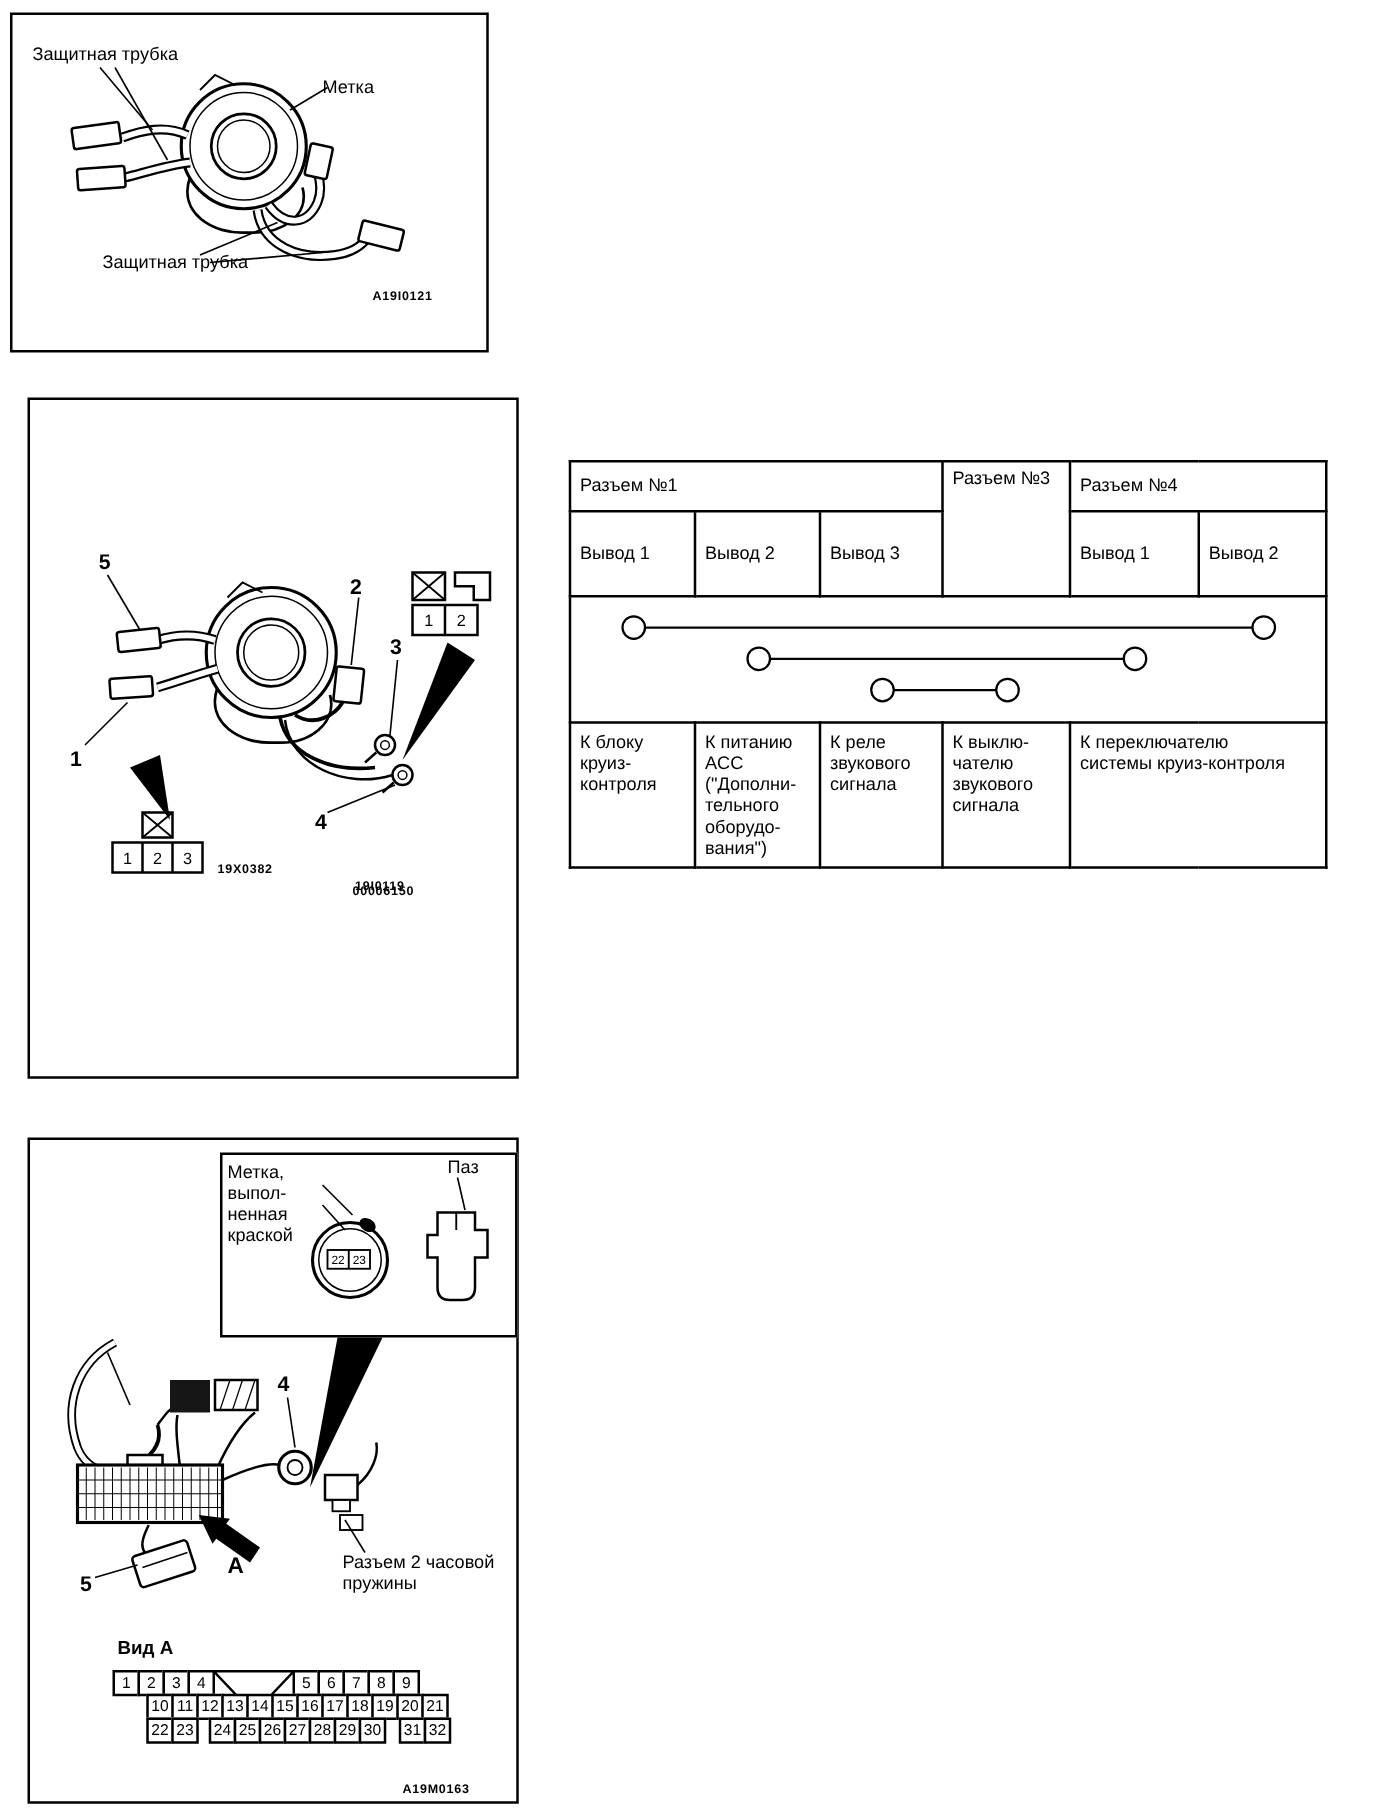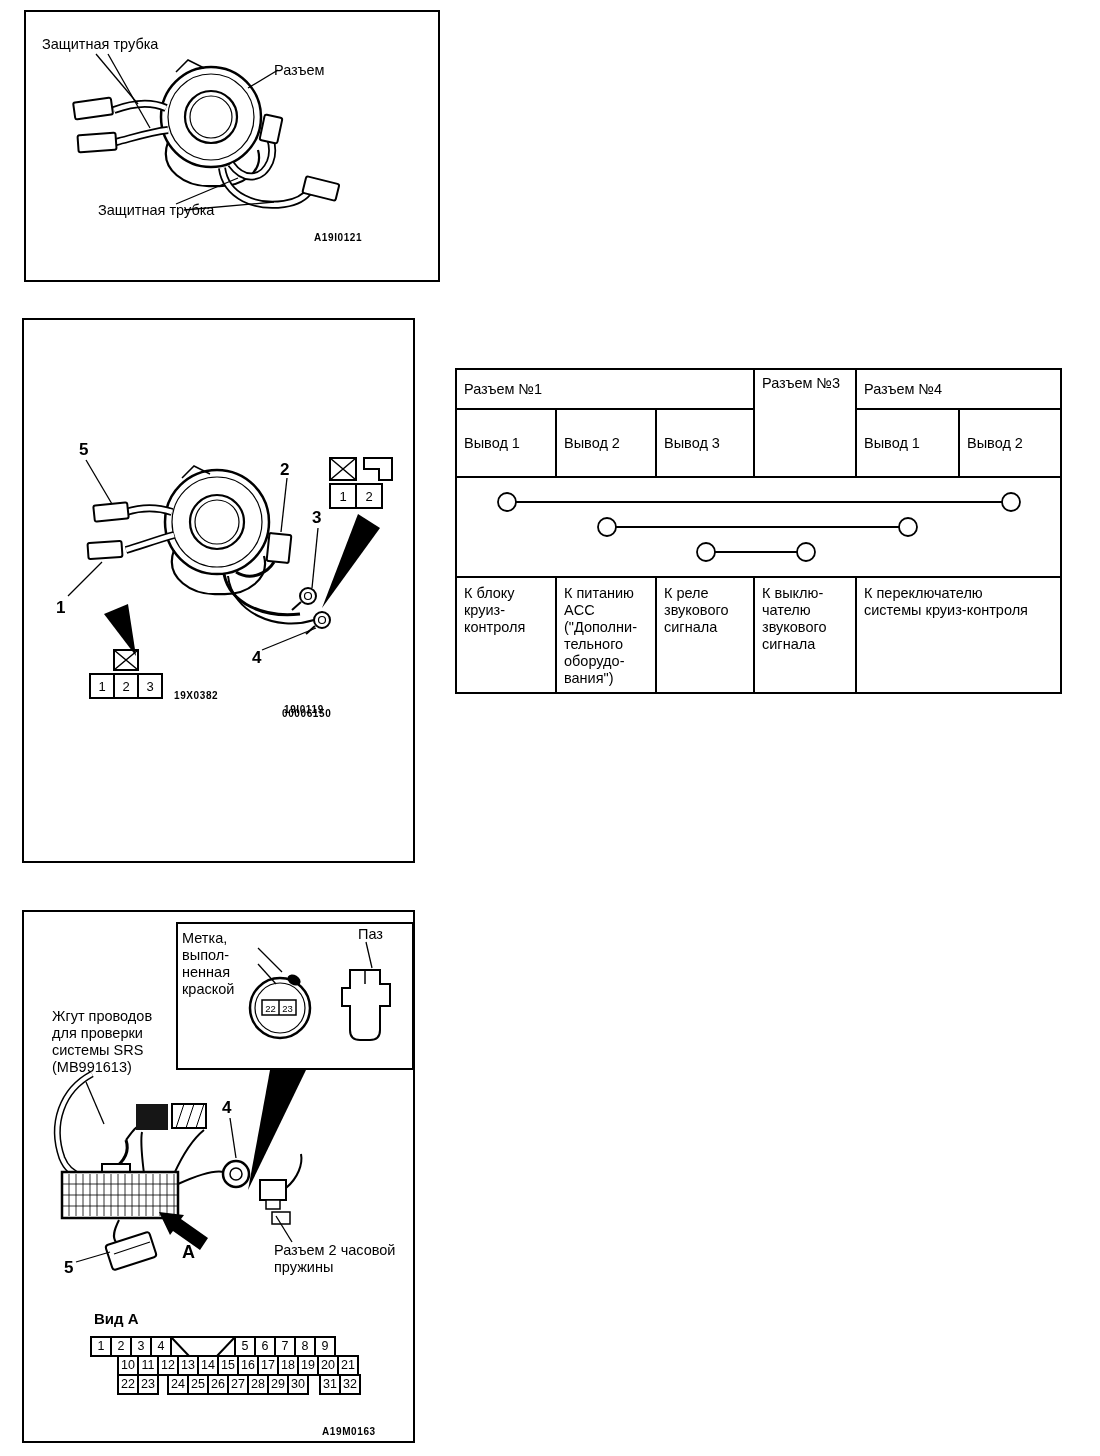--- a/index.html
+++ b/index.html
@@ -44,21 +44,21 @@
   .pg-cell {
     width: 22px; height: 21px; border: 2px solid #000; margin-right: -2px;
     font-size: 12.5px; text-align: center; line-height: 17px; background: #fff;
   }
   .pg-gap { height: 21px; margin-right: -2px; position: relative; }
   .innerbox { position: absolute; border: 2px solid #000; background: #fff; }
 </style>
 </head>
 <body>
 
-<div class="figbox" style="left:24px; top:10px; width:416px; height:272px;">
+<div class="figbox" style="left:8px; top:10px; width:383px; height:272px;">
   <svg class="art" width="393" height="272" viewBox="0 0 393 272">
     <g stroke="#000" fill="none">
       <circle cx="185" cy="105" r="50" stroke-width="2.5"></circle>
       <circle cx="185" cy="105" r="43" stroke-width="1.2"></circle>
       <circle cx="185" cy="105" r="26" stroke-width="2.2"></circle>
       <circle cx="185" cy="105" r="21" stroke-width="1.2"></circle>
       <path d="M142,130 C132,158 160,176 188,174 C216,176 238,160 232,138" stroke-width="2.2"></path>
       <path d="M150,60 L162,48 L178,56" stroke-width="1.5"></path>
     </g>
     <g fill="none">
@@ -79,21 +79,21 @@
     </g>
     <g stroke="#000" stroke-width="1.3" fill="none">
       <path d="M70,42 L112,92"></path>
       <path d="M82,42 L124,116"></path>
       <path d="M252,58 L222,76"></path>
       <path d="M150,192 L212,166"></path>
       <path d="M158,198 L248,190"></path>
     </g>
   </svg>
   <div class="lbl" style="left:16px; top:24px;">Защитная трубка</div>
-  <div class="lbl" style="left:248px; top:50px;">Разъем</div>
+  <div class="lbl" style="left:248px; top:50px;">Метка</div>
   <div class="lbl" style="left:72px; top:190px;">Защитная трубка</div>
   <div class="code" style="left:288px; top:220px;">A19I0121</div>
 </div>
 
 <div class="figbox" style="left:22px; top:318px; width:393px; height:545px;">
   <svg class="art" width="393" height="545" viewBox="0 0 393 545">
     <g stroke="#000" fill="none">
       <circle cx="193" cy="202" r="52" stroke-width="2.5"></circle>
       <circle cx="193" cy="202" r="45" stroke-width="1.2"></circle>
       <circle cx="193" cy="202" r="27" stroke-width="2.2"></circle>
@@ -294,24 +294,20 @@
       <path d="M268,330 L252,304"></path>
     </g>
     <polygon points="135,300 160,303 157,307 184,326 176,338 149,319 146,323" fill="#000"></polygon>
   </svg>
 
   <div class="lbl" style="left:158px; top:18px; width:84px;">Метка,
 выпол-
 ненная
 краской</div>
   <div class="lbl" style="left:334px; top:14px;">Паз</div>
-  <div class="lbl" style="left:28px; top:96px; width:120px;">Жгут проводов
-для проверки
-системы SRS
-(MB991613)</div>
   <div class="callout" style="left:198px; top:186px;">4</div>
   <div class="callout" style="left:40px; top:346px;">5</div>
   <div class="big-a" style="left:158px; top:330px;">A</div>
   <div class="lbl" style="left:250px; top:330px; width:150px;">Разъем 2 часовой
 пружины</div>
   <div class="view-a" style="left:70px; top:398px;">Вид A</div>
 
   <div class="pin-grid" style="left:66px; top:424px;">
     <div class="pg-row">
       <div class="pg-cell">1</div>

